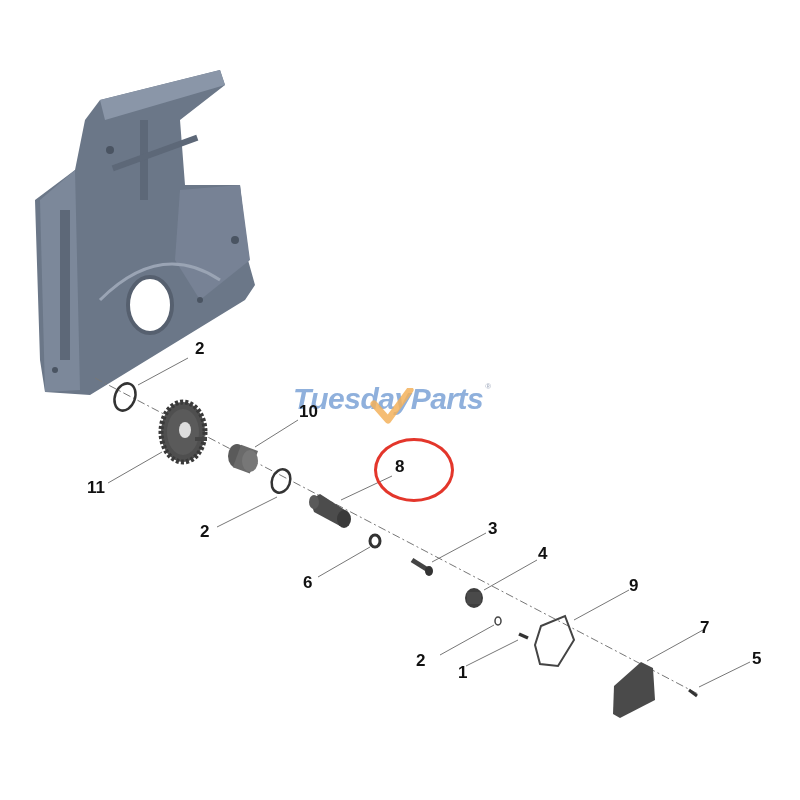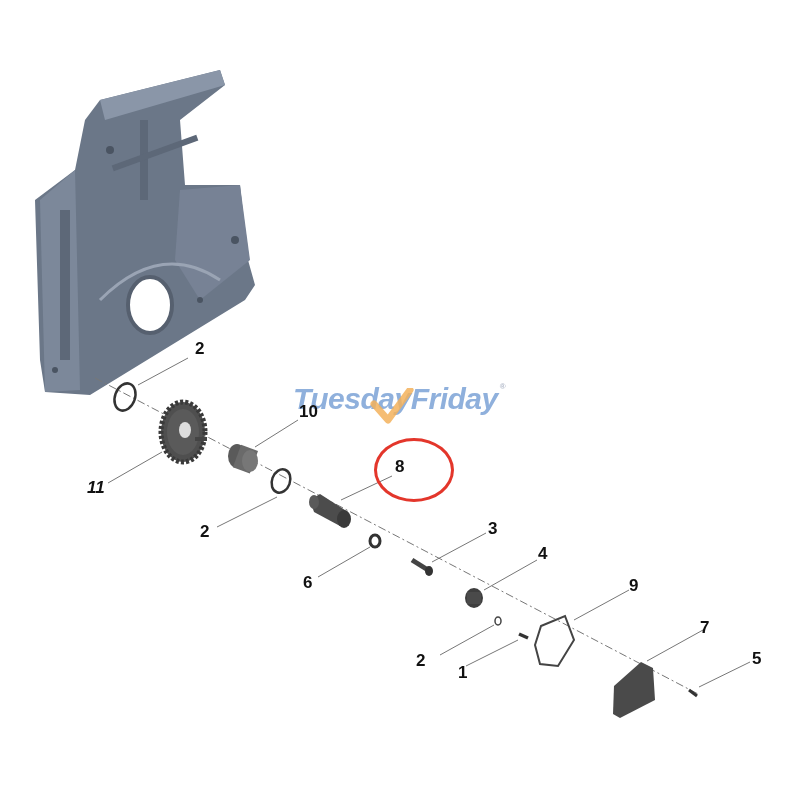--- a/index.html
+++ b/index.html
@@ -96,31 +96,31 @@
       <line x1="484" y1="590" x2="537" y2="560"></line>
       <line x1="574" y1="620" x2="629" y2="590"></line>
       <line x1="494" y1="625" x2="440" y2="655"></line>
       <line x1="518" y1="640" x2="466" y2="666"></line>
       <line x1="647" y1="661" x2="703" y2="630"></line>
       <line x1="699" y1="687" x2="750" y2="662"></line>
     </g>
   </svg>
 
   <div class="logo">
-    <span>Tuesday</span><span>Friday</span><span class="reg">®</span>
+    <span>Tuesday</span><span>Parts</span><span class="reg">®</span>
   </div>
   <svg style="position:absolute;left:370px;top:388px;" width="44" height="36">
     <path d="M4,16 L18,32 L40,2" stroke="#f3b25c" stroke-width="7" fill="none" stroke-linecap="round" stroke-linejoin="round" opacity="0.85"></path>
   </svg>
 
   <div class="highlight-circle"></div>
 
   <span class="callout" style="left:195px;top:340px;">2</span>
   <span class="callout" style="left:299px;top:403px;">10</span>
-  <span class="callout" style="left:87px;top:479px;font-style:italic;">11</span>
+  <span class="callout" style="left:87px;top:479px;">11</span>
   <span class="callout" style="left:200px;top:523px;">2</span>
   <span class="callout" style="left:395px;top:458px;">8</span>
   <span class="callout" style="left:303px;top:574px;">6</span>
   <span class="callout" style="left:488px;top:520px;">3</span>
   <span class="callout" style="left:538px;top:545px;">4</span>
   <span class="callout" style="left:629px;top:577px;">9</span>
   <span class="callout" style="left:416px;top:652px;">2</span>
   <span class="callout" style="left:458px;top:664px;">1</span>
   <span class="callout" style="left:700px;top:619px;">7</span>
   <span class="callout" style="left:752px;top:650px;">5</span>

